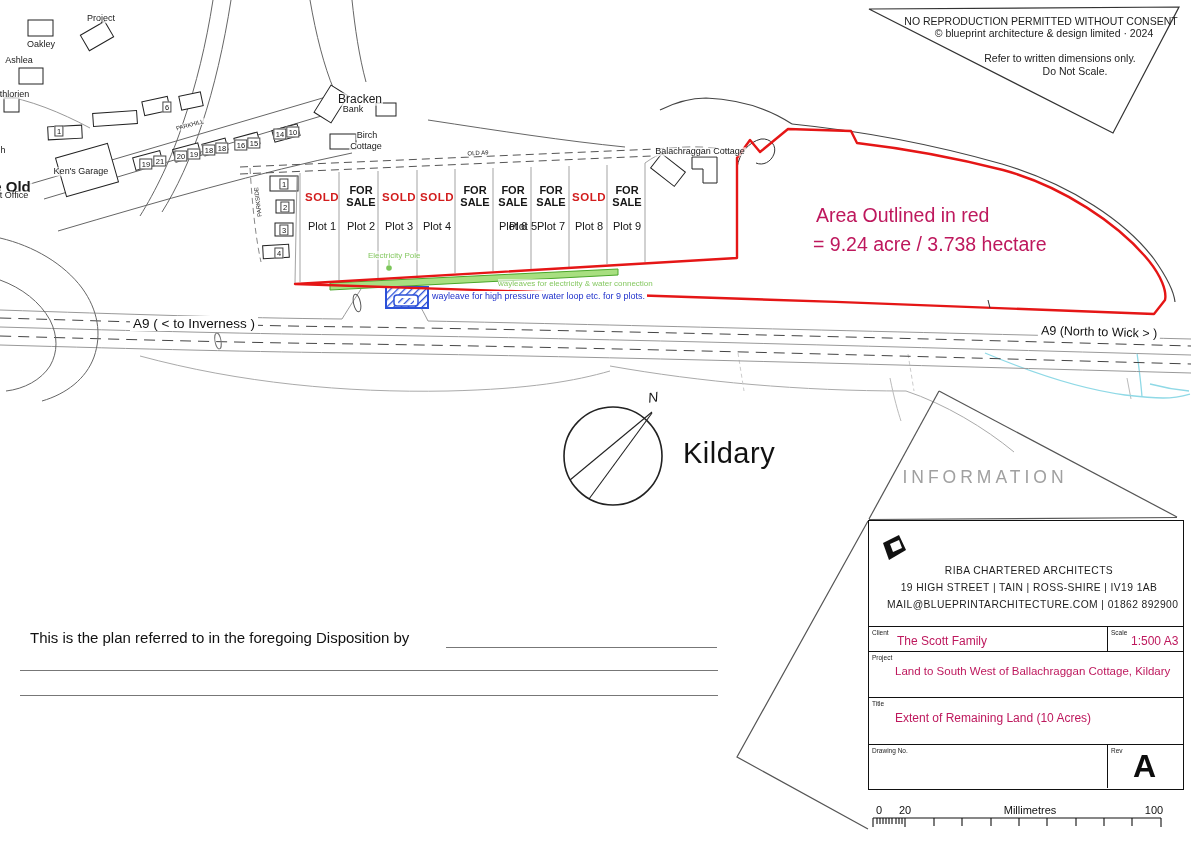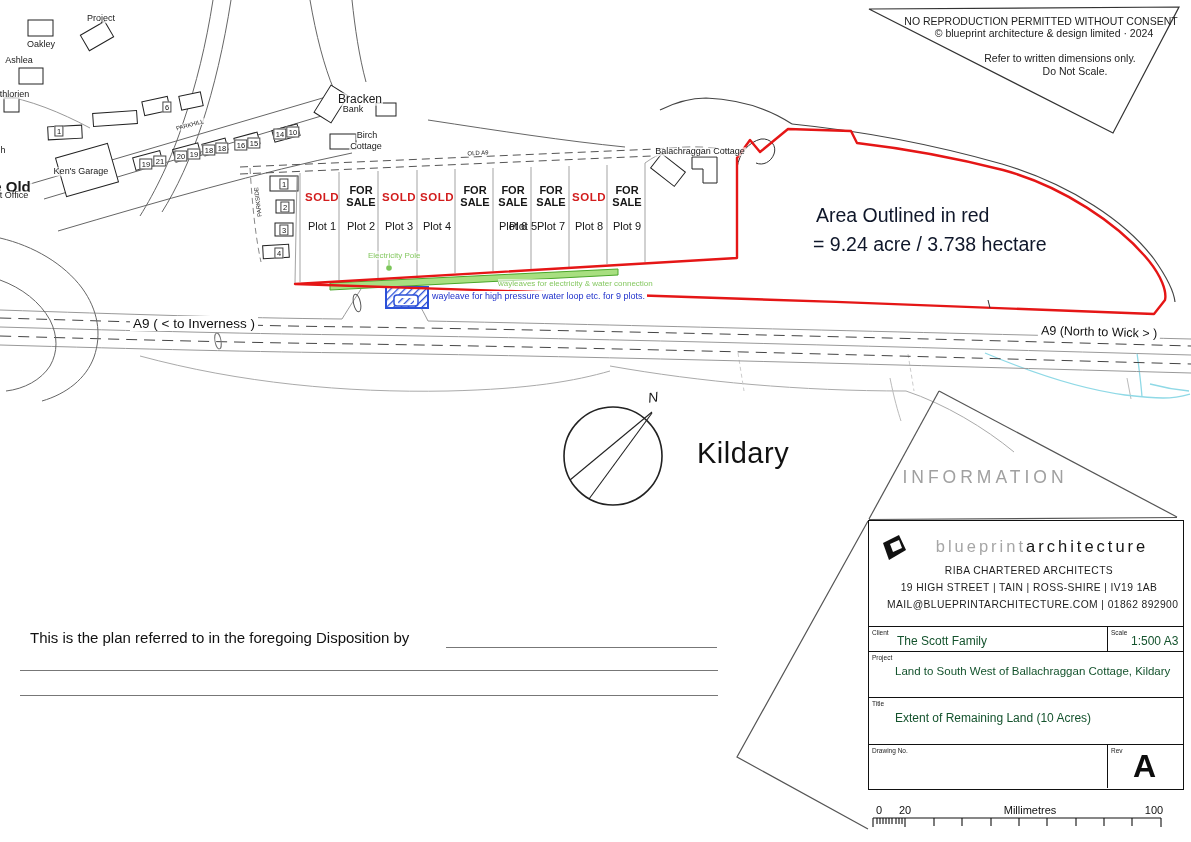--- a/index.html
+++ b/index.html
@@ -14,35 +14,35 @@
         color:#111;border:1px solid #444;background:#fff;padding:0 1.5px}
   .plot-status{position:absolute;transform:translateX(-50%);text-align:center;font-weight:700;
         font-size:11px;line-height:1.1;color:#161616}
   .plot-status.sold{color:#d21d1d;white-space:nowrap;font-size:11.5px;letter-spacing:.5px}
   .plot-status.forsale{width:33px}
   .plot-name{position:absolute;transform:translateX(-50%);font-size:11px;white-space:nowrap;color:#161616}
 
   .lbl{position:absolute;white-space:nowrap}
   .ctr{transform:translateX(-50%);text-align:right}
   .notice-line{font-size:10.5px;color:#222}
-  .area-note{font-size:19.5px;color:#0f172a}
+  .area-note{font-size:19.5px;color:#be185d}
   .plan-title{font-size:17.5px;color:#111}
   .kildary{font-size:29px;color:#111;letter-spacing:.5px}
   .road-label{font-size:13.5px;color:#111;background:#fff;padding:0 3px}
   .green-note{color:#86c862;font-size:8px;background:rgba(255,255,255,.6)}
   .blue-note{color:#2032cb;font-size:9px;background:#fff;padding:0 2px}
   .north-n{font-size:14px;font-style:italic;transform:rotate(-8deg)}
   .clause{font-size:15px;color:#111}
   .hline{position:absolute;height:0;border-top:1px solid #777}
 
   .tb{position:absolute;left:868px;top:520px;width:316px;height:270px;background:#fff;
       border:1.5px solid #111;box-sizing:border-box;z-index:3}
   .tb .row{position:absolute;left:0;right:0;border-bottom:1px solid #111;box-sizing:border-box}
   .tb .tiny{position:absolute;font-size:6.5px;color:#222;left:3px;top:2px}
-  .tb .val{position:absolute;font-size:11.5px;color:#14532d;white-space:nowrap}
+  .tb .val{position:absolute;font-size:11.5px;color:#be185d;white-space:nowrap}
   .vdiv{position:absolute;top:0;bottom:0;border-left:1px solid #111;width:0}
   .brand-line{position:absolute;left:38px;right:6px;top:16px;text-align:center;font-size:16.5px;
       letter-spacing:3px;white-space:nowrap}
   .brand-left{color:#a6a6a6}.brand-right{color:#151515}
   .tb-sub{position:absolute;left:18px;right:12px;text-align:center;font-size:10.3px;color:#1d1d1d;
       letter-spacing:.4px;white-space:nowrap}
   .info-label{position:absolute;left:985px;top:467px;transform:translateX(-50%);font-size:17.5px;
       letter-spacing:4px;color:#a0a0a0;z-index:3}
   .dwg-big{font-size:30px;font-weight:700;color:#0d0d0d}
   .ruler-num{position:absolute;font-size:11px;color:#111;transform:translateX(-50%);z-index:3}
@@ -259,40 +259,37 @@
     <span class="lbl area-note" style="left:816px;top:204px">Area Outlined in red</span>
     <span class="lbl area-note" style="left:813px;top:233px">= 9.24 acre / 3.738 hectare</span>
 
     <span class="lbl green-note" style="left:368px;top:251px">Electricity Pole</span>
     <span class="lbl green-note" style="left:498px;top:279px">wayleaves for electricity &amp; water connection</span>
     <span class="lbl blue-note" style="left:430px;top:291px">wayleave for high pressure water loop etc. for 9 plots.</span>
 
     <span class="lbl road-label" style="left:130px;top:316px">A9 ( &lt; to Inverness )</span>
     <span class="lbl road-label" style="left:1038px;top:325px;font-size:12.5px;transform:rotate(1.5deg)">A9 (North to Wick &gt; )</span>
 
-    <span class="lbl kildary" style="left:697px;top:437px">Kildary</span>
+    <span class="lbl kildary" style="left:683px;top:437px">Kildary</span>
     <span class="lbl north-n" style="left:648px;top:389px">N</span>
 
     <span class="lbl clause" style="left:30px;top:629px">This is the plan referred to in the foregoing Disposition by</span>
     <div class="hline" style="left:446px;top:647px;width:271px"></div>
     <div class="hline" style="left:20px;top:670px;width:698px"></div>
     <div class="hline" style="left:20px;top:695px;width:698px"></div>
   </div>
 
   <span class="info-label">INFORMATION</span>
 
   <div class="tb">
     <div class="row" style="top:0;height:106px">
       <svg width="30" height="30" style="position:absolute;left:11px;top:12px">
         <polygon points="3,10 19,2 26,17 9,27" fill="#111"></polygon>
         <polygon points="10,11 19,7 22,15 13,19" fill="#fff"></polygon>
       </svg>
-      <div class="brand-line">
-        <span class="brand-left">blueprint</span><span class="brand-right">architecture</span>
-      </div>
       <div class="tb-sub" style="top:44px">RIBA CHARTERED ARCHITECTS</div>
       <div class="tb-sub" style="top:61px">19 HIGH STREET  |  TAIN  |  ROSS-SHIRE  |  IV19 1AB</div>
       <div class="tb-sub" style="top:78px">MAIL@BLUEPRINTARCHITECTURE.COM   |   01862 892900</div>
     </div>
     <div class="row" style="top:106px;height:25px">
       <span class="tiny">Client</span>
       <span class="val" style="left:28px;top:7px;font-size:12px">The Scott Family</span>
       <div class="vdiv" style="left:238px"></div>
       <span class="tiny" style="left:242px">Scale</span>
       <span class="val" style="left:262px;top:7px;font-size:12px">1:500 A3</span>

